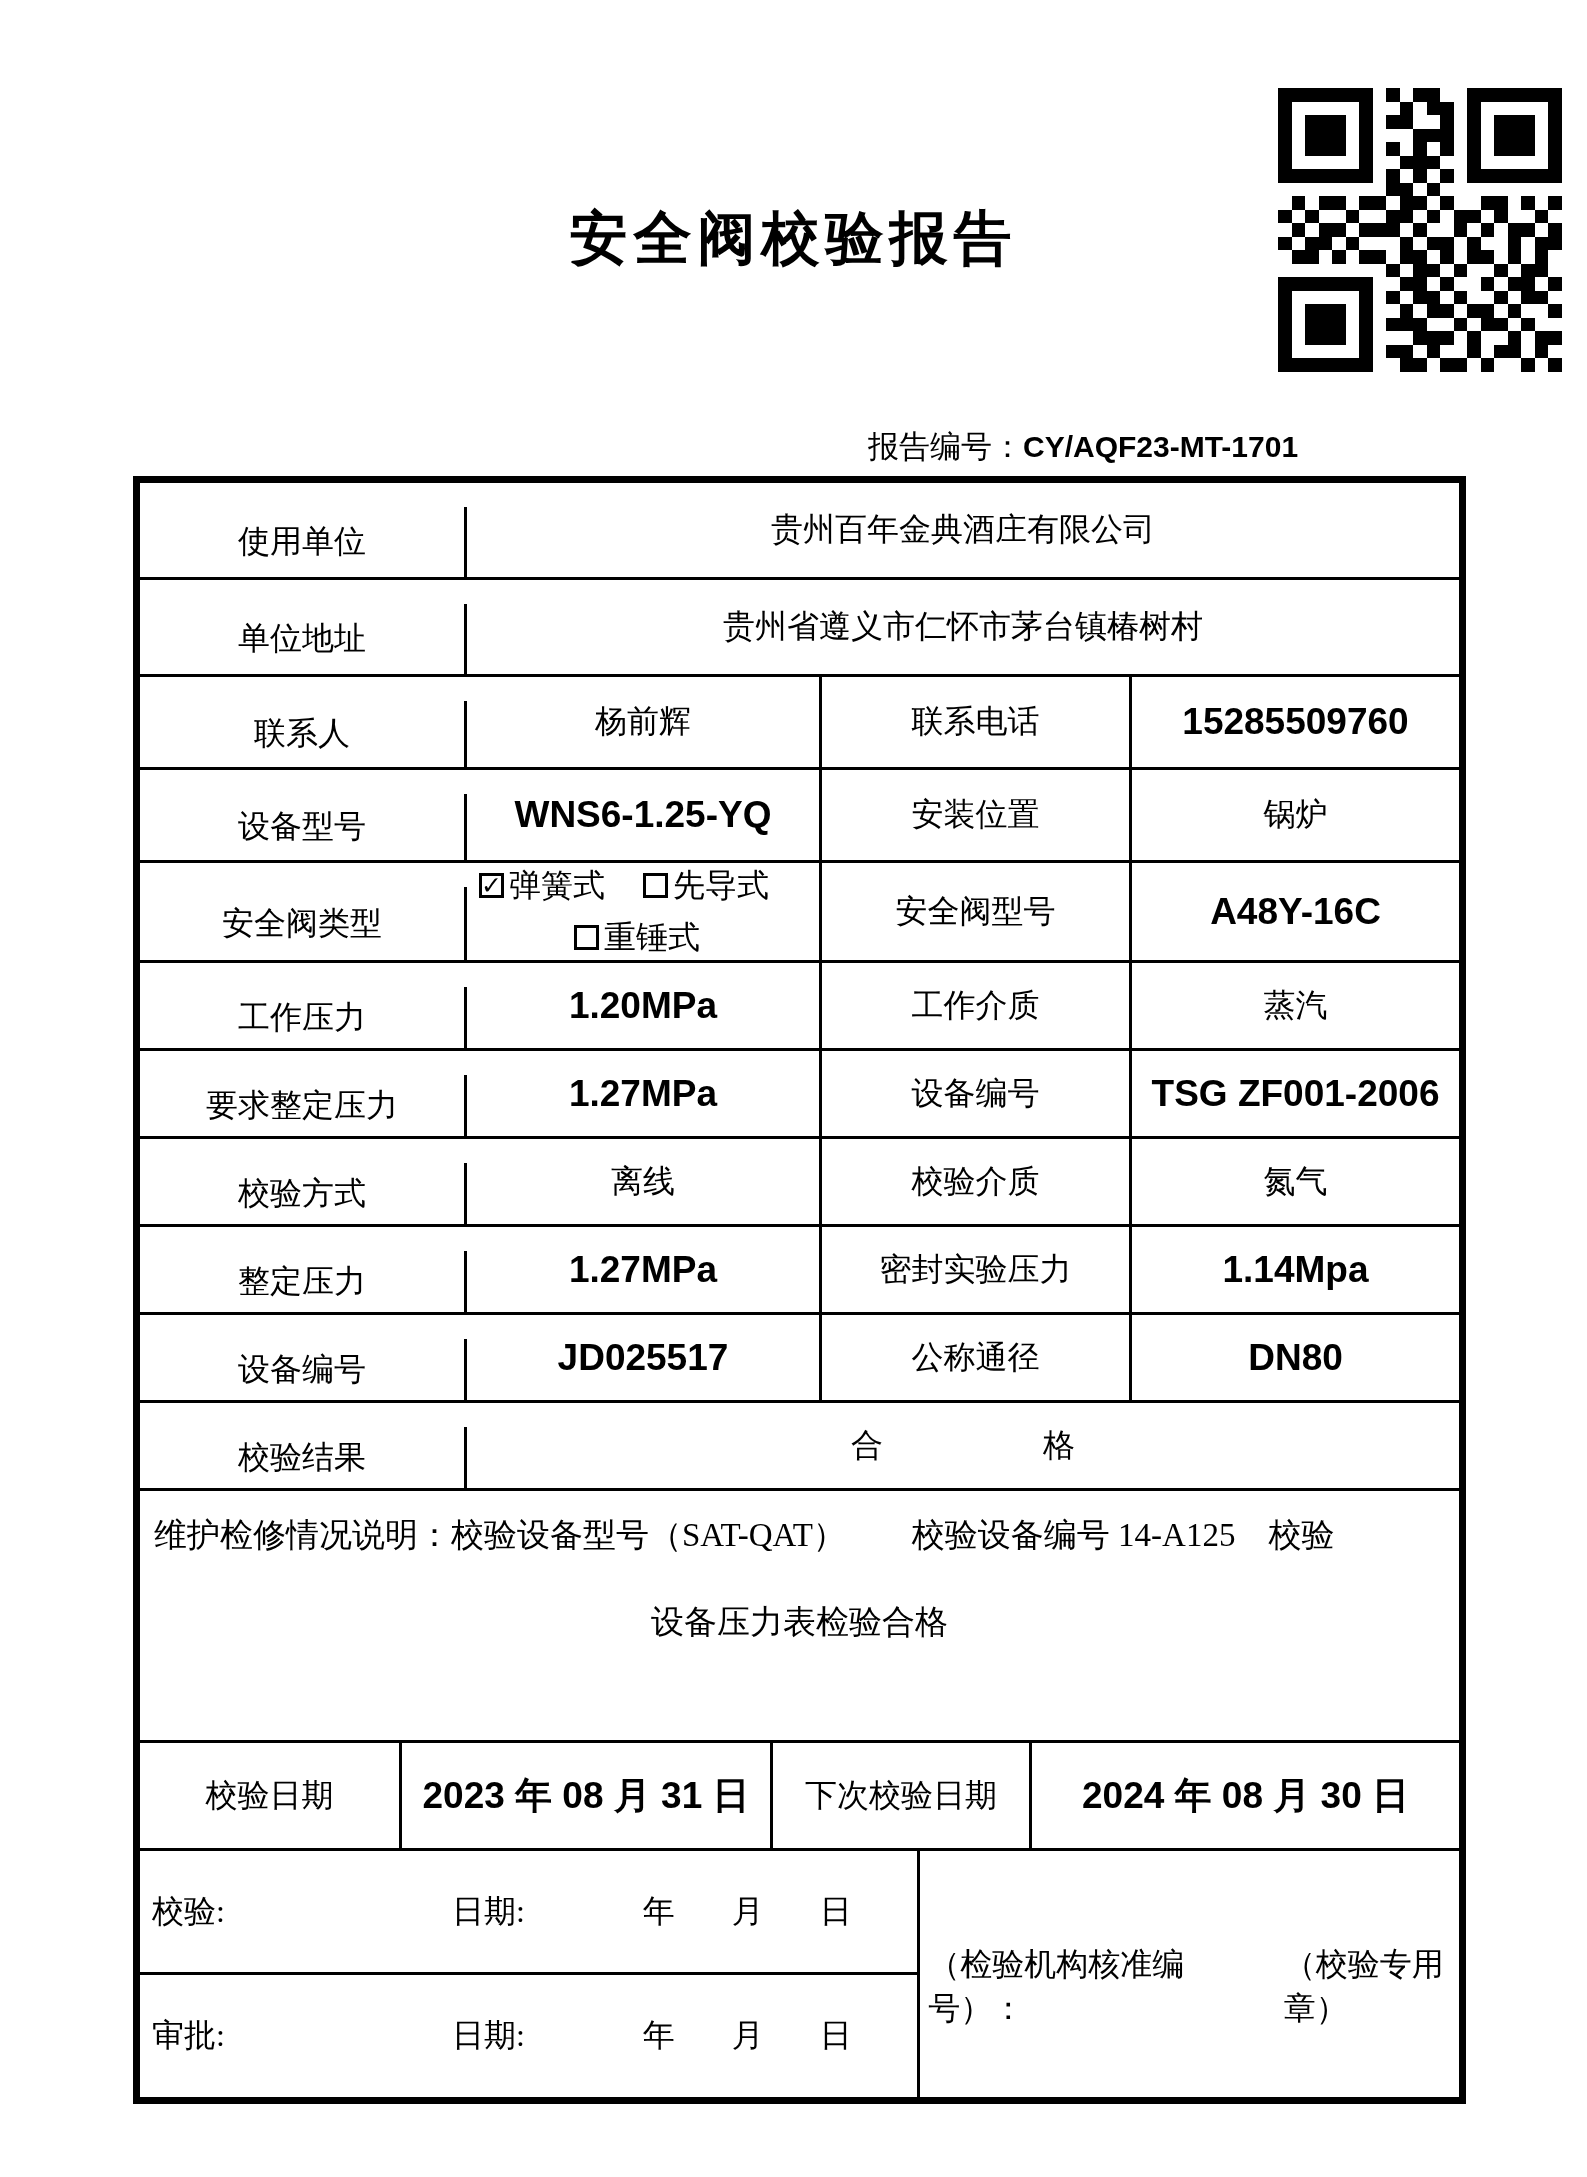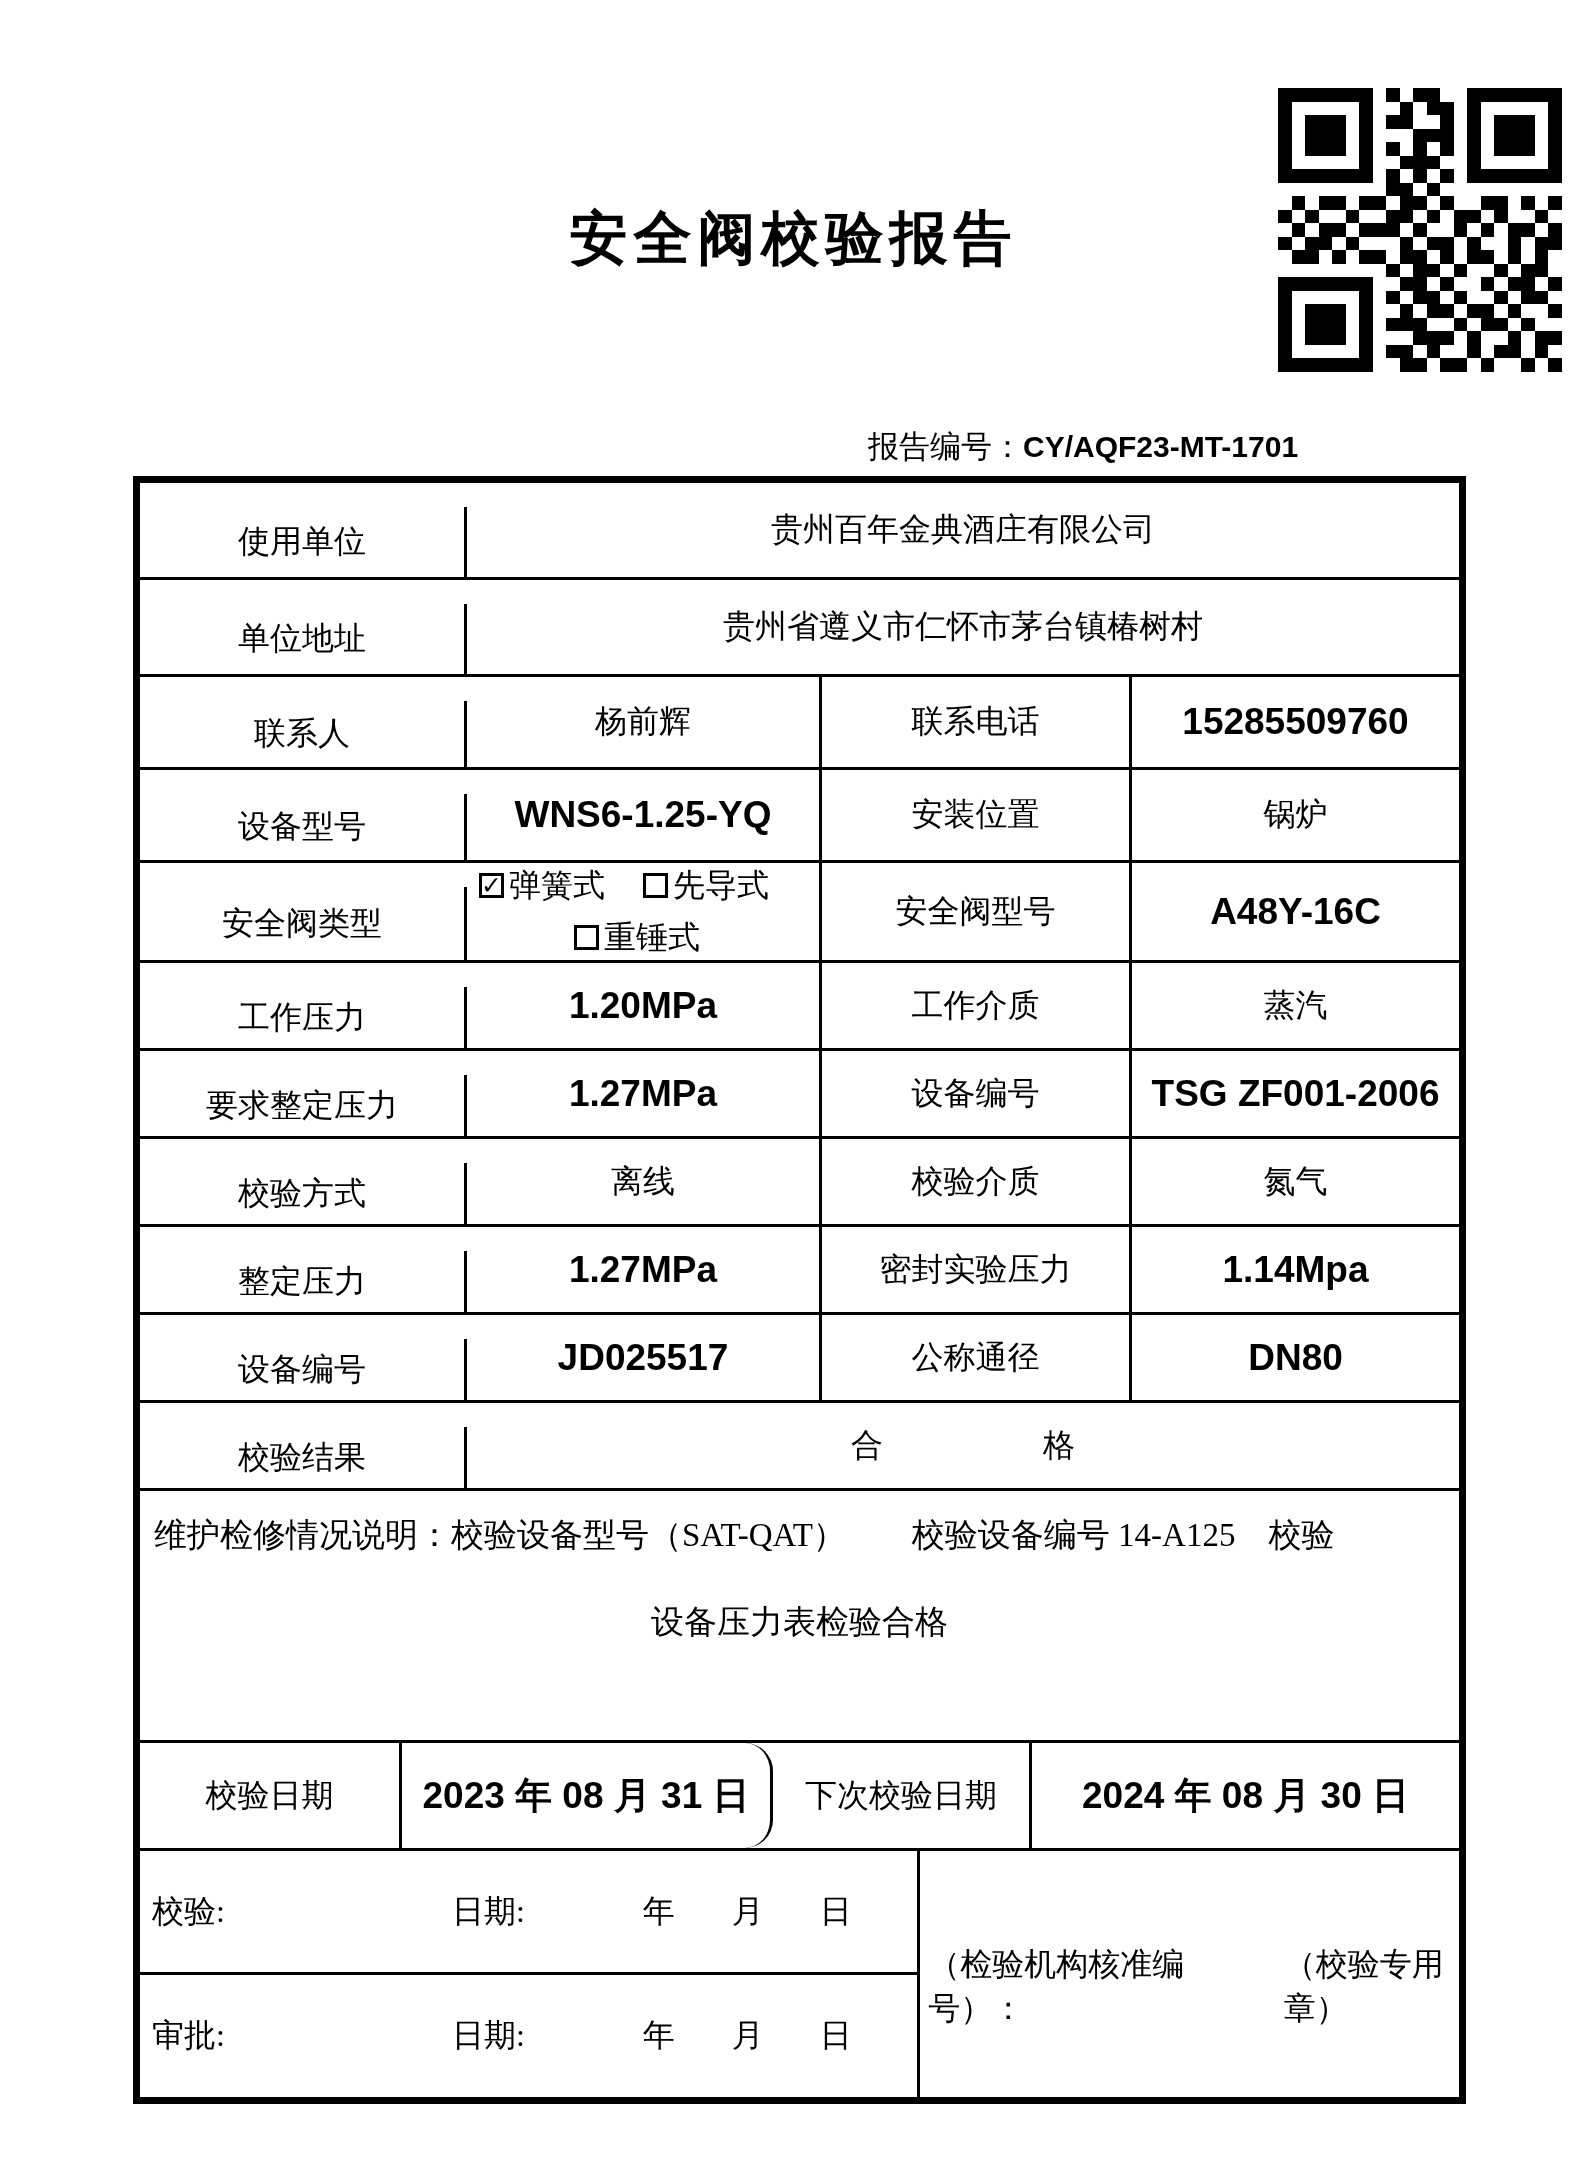--- a/index.html
+++ b/index.html
@@ -44,21 +44,21 @@
   }
   .row { display: flex; border-bottom: 3px solid #000; }
   .cell {
     border-right: 3px solid #000;
     display: flex; align-items: center; justify-content: center;
     font-size: 32px; text-align: center;
   }
   .cell.last { border-right: none; border-radius: 14px; }
   .c1 { width: 328px; margin-top: 24px; } .c2 { width: 356px; } .c3 { width: 311px; } .c4 { width: 328px; }
   .cmerge { width: 995px; }
-  .d1 { width: 262px; } .d2 { width: 371px; border-radius: 28px; } .d3 { width: 259px; } .d4 { width: 427px; }
+  .d1 { width: 262px; } .d2 { width: 371px; } .d3 { width: 259px; } .d4 { width: 427px; }
   .h97 { height: 97px; } .h93 { height: 93px; } .h100 { height: 100px; }
   .h88 { height: 88px; } .h108 { height: 108px; }
   .val {
     font-family: "Liberation Sans", "DejaVu Sans", sans-serif;
     font-weight: bold; font-size: 37px; letter-spacing: 0;
   }
   
   .cb-cell {
     flex-direction: column; align-items: flex-start; justify-content: center;
     padding-left: 12px; gap: 8px;

